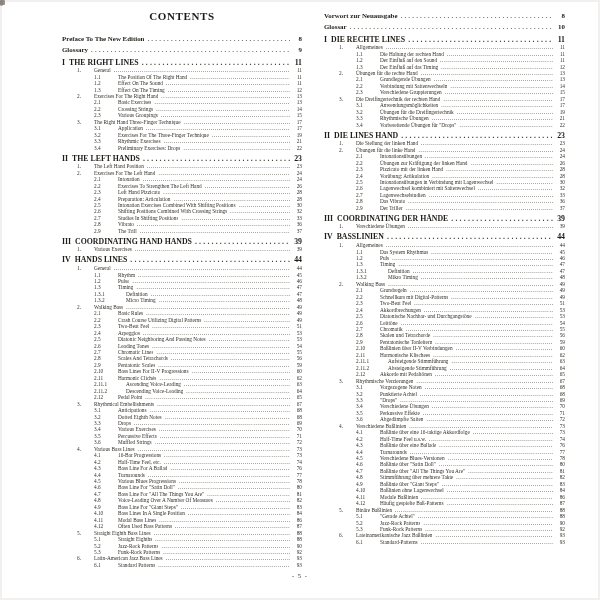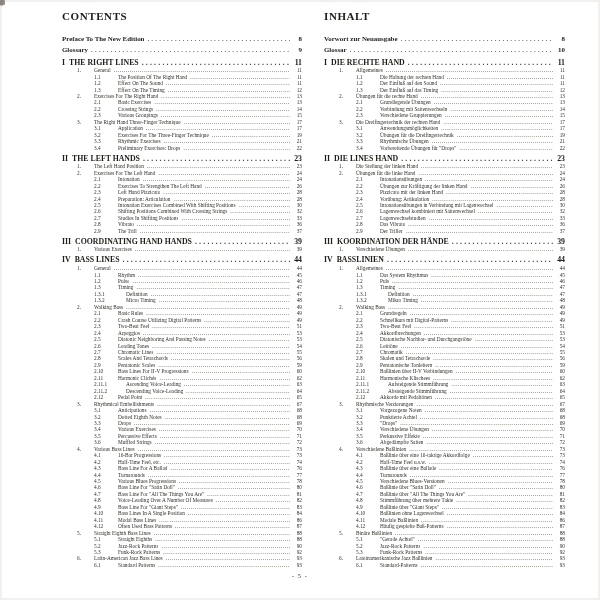--- a/index.html
+++ b/index.html
@@ -14,21 +14,21 @@
     background:#ffffff;
     box-shadow:inset 0 0 0 2px #f1f0ee;
   }
   .speck{position:absolute;background:#7d786f;border-radius:1px;}
   .speck.s1{left:0;top:228;width:3px;height:6px;opacity:.55;}
   .speck.s2{left:0;top:546;width:5px;height:5px;opacity:.8;}
   .toc-col{position:absolute;top:10px;}
   .toc-col.en{left:62px;width:240px;}
   .toc-col.de{left:324px;width:241px;}
   .toc-title{
-    text-align:left;font-weight:bold;font-size:11px;letter-spacing:.6px;
+    text-align:center;font-weight:bold;font-size:11px;letter-spacing:.6px;
     margin-bottom:11px;color:#1f1c17;
   }
   .toc-list{width:100%;}
   .row{display:flex;align-items:baseline;white-space:nowrap;}
   .row .num{flex:0 0 auto;}
   .row .label{flex:0 1 auto;overflow:hidden;}
   .row .dots{
     flex:1 1 0;overflow:hidden;margin:0 2px 0 3px;color:#3a362f;
     letter-spacing:.7px;
   }
@@ -236,21 +236,21 @@
           <span class="pg">39</span>
         </div>
         <div class="row l1">
           <span class="num">1.</span>
           <span class="label">Various Exercises</span>
           <span class="dots">............................................................................................................................................................................................................................................................................................................</span>
           <span class="pg">39</span>
         </div>
         <div class="row part">
           <span class="num">IV</span>
-          <span class="label">BASS LINES</span>
+          <span class="label">HANDS LINES</span>
           <span class="dots">............................................................................................................................................................................................................................................................................................................</span>
           <span class="pg">44</span>
         </div>
         <div class="row l1">
           <span class="num">1.</span>
           <span class="label">General</span>
           <span class="dots">............................................................................................................................................................................................................................................................................................................</span>
           <span class="pg">44</span>
         </div>
         <div class="row l2">
@@ -526,35 +526,34 @@
         <div class="row l2">
           <span class="num">6.1</span>
           <span class="label">Standard Patterns</span>
           <span class="dots">............................................................................................................................................................................................................................................................................................................</span>
           <span class="pg">93</span>
         </div>
       </div>
   </div>
 
   <div class="toc-col de">
-    <div class="toc-title">INHALT</div>
     <div class="toc-list">
         <div class="row front">
           <span class="label">Vorwort zur Neuausgabe</span>
           <span class="dots">............................................................................................................................................................................................................................................................................................................</span>
           <span class="pg">8</span>
         </div>
         <div class="row front">
           <span class="label">Glossar</span>
           <span class="dots">............................................................................................................................................................................................................................................................................................................</span>
           <span class="pg">10</span>
         </div>
         <div class="row part">
           <span class="num">I</span>
-          <span class="label">DIE RECHTE HAND</span>
+          <span class="label">DIE RECHTE LINES</span>
           <span class="dots">............................................................................................................................................................................................................................................................................................................</span>
           <span class="pg">11</span>
         </div>
         <div class="row l1">
           <span class="num">1.</span>
           <span class="label">Allgemeines</span>
           <span class="dots">............................................................................................................................................................................................................................................................................................................</span>
           <span class="pg">11</span>
         </div>
         <div class="row l2">
@@ -696,21 +695,21 @@
           <span class="pg">36</span>
         </div>
         <div class="row l2">
           <span class="num">2.9</span>
           <span class="label">Der Triller</span>
           <span class="dots">............................................................................................................................................................................................................................................................................................................</span>
           <span class="pg">37</span>
         </div>
         <div class="row part">
           <span class="num">III</span>
-          <span class="label">KOORDINATION DER HÄNDE</span>
+          <span class="label">COORDINATING DER HÄNDE</span>
           <span class="dots">............................................................................................................................................................................................................................................................................................................</span>
           <span class="pg">39</span>
         </div>
         <div class="row l1">
           <span class="num">1.</span>
           <span class="label">Verschiedene Übungen</span>
           <span class="dots">............................................................................................................................................................................................................................................................................................................</span>
           <span class="pg">39</span>
         </div>
         <div class="row part">

